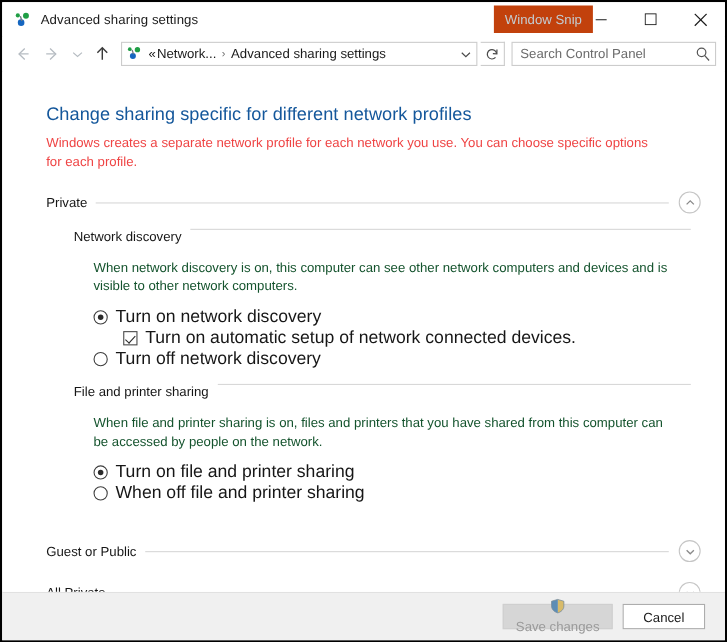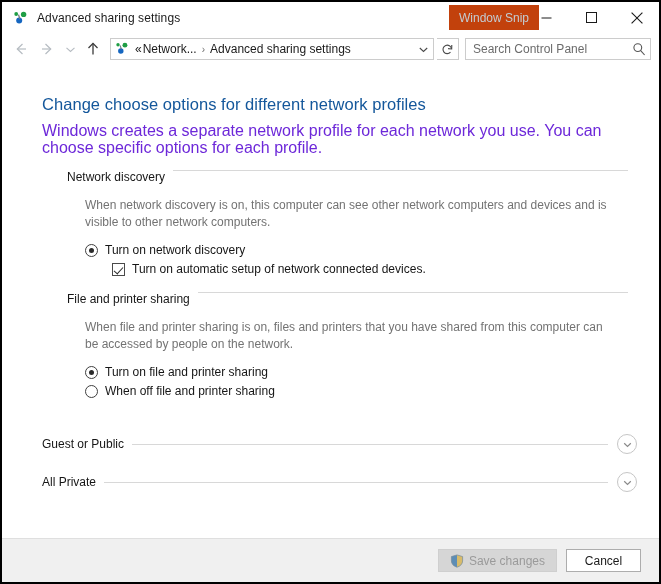--- a/index.html
+++ b/index.html
@@ -162,22 +162,22 @@
     position: relative;
   }
   .page-title {
     color: #14579b;
     font-size: 16.5px;
     font-weight: normal;
     margin: 30px 0 0 0;
     letter-spacing: 0.05px;
   }
   .page-desc {
-    font-size: 16px;
-    color: #6d28d9;
+    font-size: 12px;
+    color: #ef4444;
     margin: 8px 0 0 0;
     line-height: 17px;
     max-width: 560px;
   }
 
   
   .group-head {
     display: flex;
     align-items: center;
     margin-top: 18px;
@@ -220,36 +220,36 @@
   }
   .sub-head .sh-rule {
     flex: 1 1 auto;
     height: 1px;
     background: #d8d8d8;
     margin-right: 9px;
   }
 
   .body-text {
     font-size: 12px;
-    color: #737373;
+    color: #14532d;
     line-height: 17px;
     margin: 13px 0 0 43px;
     max-width: 530px;
   }
 
   .options { margin: 11px 0 0 43px; }
   .opt-row {
     display: flex;
     align-items: flex-start;
     margin-bottom: 2px;
     line-height: 17px;
   }
   .opt-row.indented { margin-left: 27px; }
   .opt-label {
-    font-size: 12px;
+    font-size: 16px;
     color: #161616;
     padding-left: 7px;
   }
 
   
   .radio {
     width: 13px; height: 13px;
     border-radius: 50%;
     border: 1px solid #3f3f3f;
     background: #ffffff;
@@ -305,20 +305,21 @@
     display: inline-flex;
     align-items: center;
     justify-content: center;
     gap: 5px;
     padding: 0 11px;
   }
   .btn.primary-disabled {
     background: #d6d6d6;
     border: 1px solid #cfcfcf;
     color: #9a9a9a;
+    flex-direction: column;
   }
   .btn.normal {
     background: #ffffff;
     border: 1px solid #adadad;
     color: #1a1a1a;
     text-align: right;
   }
   .shield {
     width: 14px; height: 14px;
     flex: 0 0 14px;
@@ -424,38 +425,51 @@
         <svg width="14" height="14" viewBox="0 0 14 14">
           <circle cx="5.8" cy="5.6" r="3.9" fill="none" stroke="#555555" stroke-width="1.1"></circle>
           <line x1="8.7" y1="8.6" x2="12.6" y2="13.0" stroke="#555555" stroke-width="1.1"></line>
         </svg>
       </div>
     </div>
   </div>
 
   <div class="content">
 
-    <h1 class="page-title">Change choose options for different network profiles</h1>
+    <h1 class="page-title">Change sharing specific for different network profiles</h1>
     <p class="page-desc">Windows creates a separate network profile for each network you use. You can choose specific options for each profile.</p>
 
+    <div class="group-head">
+      <span class="gh-label">Private</span>
+      <span class="gh-rule"></span>
+      <span class="gh-toggle">
+        <svg width="11" height="11" viewBox="0 0 11 11">
+          <path d="M2.2 6.8 L5.5 3.6 L8.8 6.8" fill="none" stroke="#8a8a8a" stroke-width="1.2"></path>
+        </svg>
+      </span>
+    </div>
 
     <div class="sub-head">
       <span class="sh-label">Network discovery</span>
       <span class="sh-rule"></span>
     </div>
     <p class="body-text">When network discovery is on, this computer can see other network computers and devices and is visible to other network computers.</p>
 
     <div class="options">
       <div class="opt-row">
         <span class="radio checked"></span>
         <span class="opt-label">Turn on network discovery</span>
       </div>
       <div class="opt-row indented">
         <span class="checkbox checked"></span>
         <span class="opt-label">Turn on automatic setup of network connected devices.</span>
+      </div>
+      <div class="opt-row">
+        <span class="radio"></span>
+        <span class="opt-label">Turn off network discovery</span>
       </div>
     </div>
 
     <div class="sub-head">
       <span class="sh-label">File and printer sharing</span>
       <span class="sh-rule"></span>
     </div>
     <p class="body-text">When file and printer sharing is on, files and printers that you have shared from this computer can be accessed by people on the network.</p>
 
     <div class="options">

